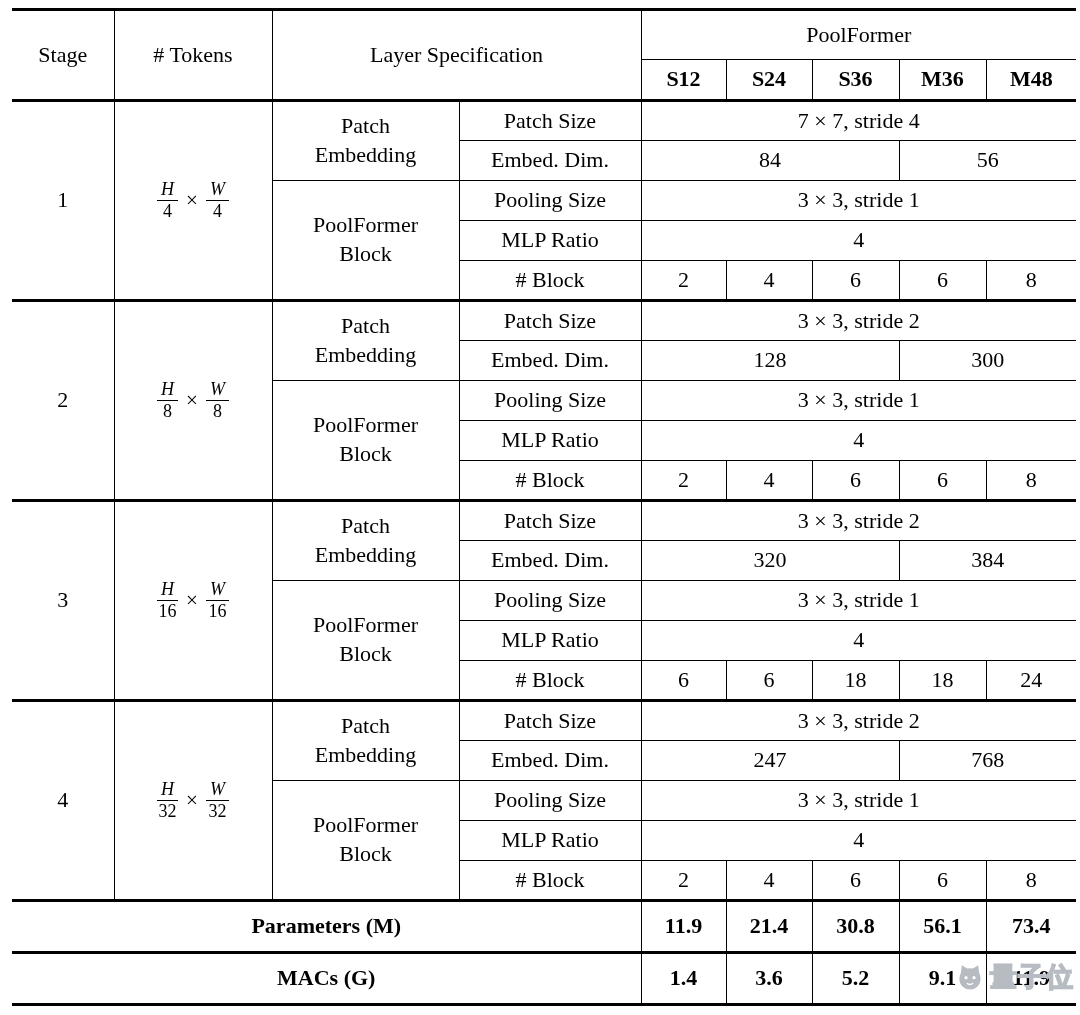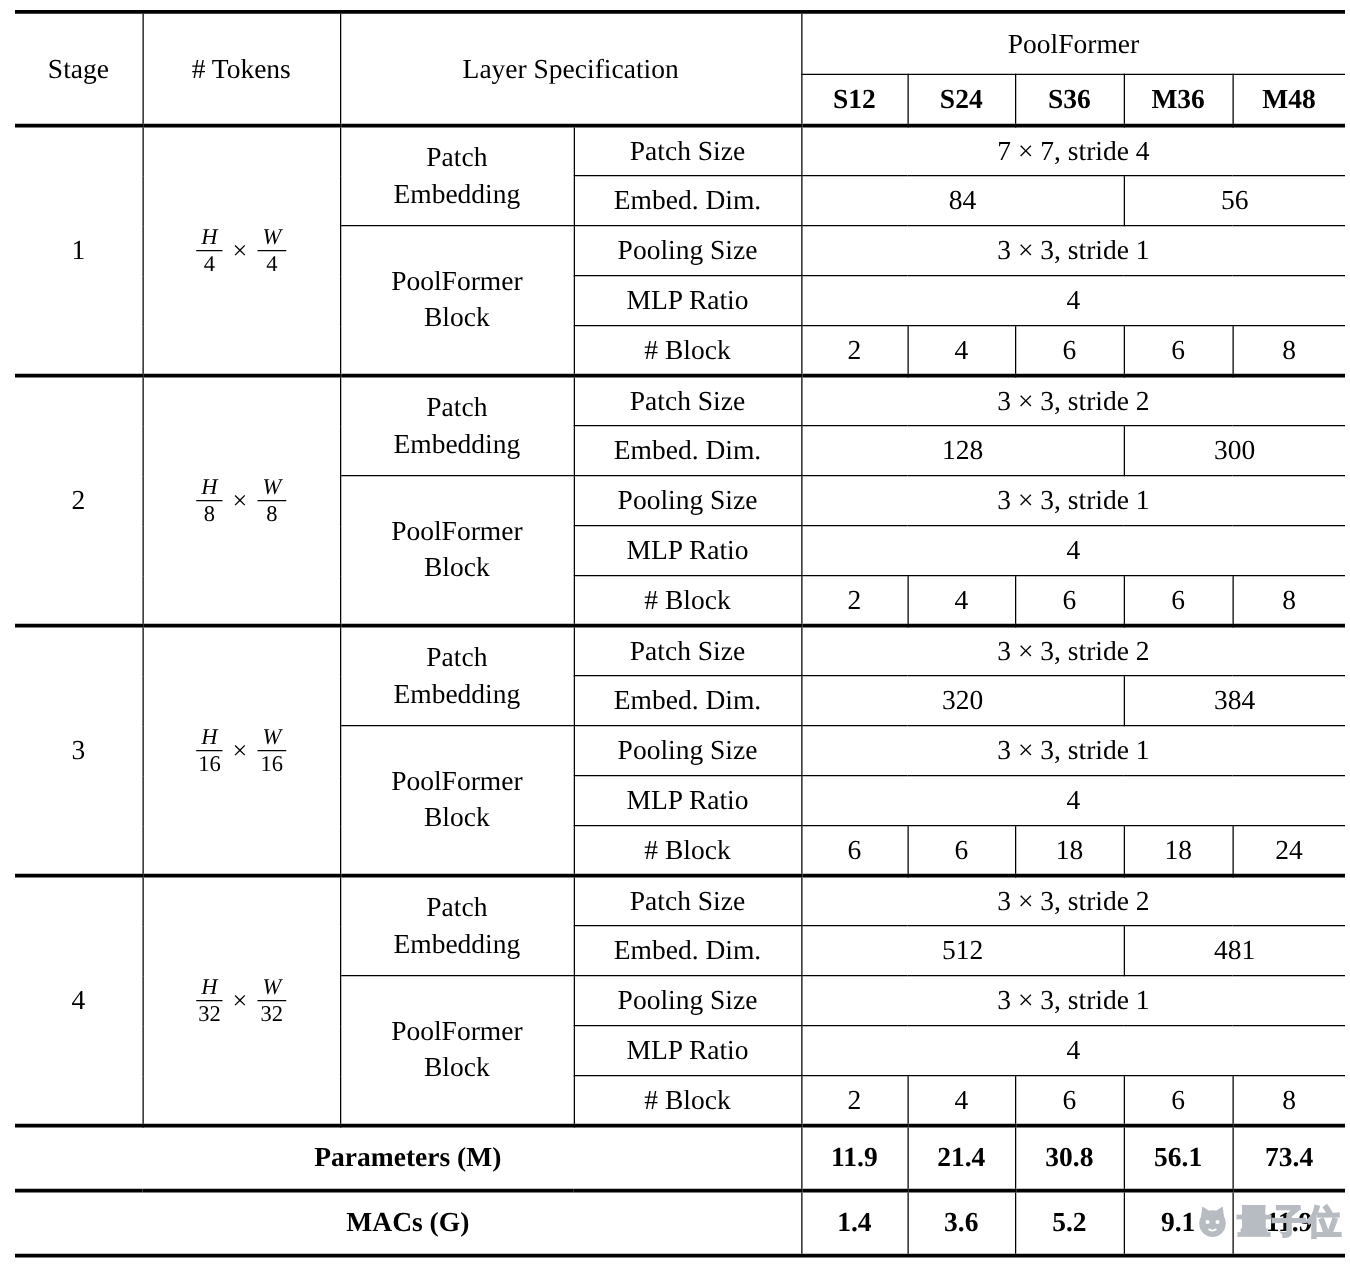--- a/index.html
+++ b/index.html
@@ -160,22 +160,22 @@
 
     <tr class="sep">
       <td rowspan="5">4</td>
       <td rowspan="5"><span class="frac"><span class="fnum">H</span><span class="fden">32</span></span><span class="times">×</span><span class="frac"><span class="fnum">W</span><span class="fden">32</span></span></td>
       <td rowspan="2" class="group"><span>Patch Embedding</span></td>
       <td>Patch Size</td>
       <td colspan="5">3 × 3, stride 2</td>
     </tr>
     <tr>
       <td>Embed. Dim.</td>
-      <td colspan="3">512</td>
-      <td colspan="2">481</td>
+      <td colspan="3">247</td>
+      <td colspan="2">768</td>
     </tr>
     <tr>
       <td rowspan="3" class="group"><span>PoolFormer Block</span></td>
       <td>Pooling Size</td>
       <td colspan="5">3 × 3, stride 1</td>
     </tr>
     <tr>
       <td>MLP Ratio</td>
       <td colspan="5">4</td>
     </tr>

